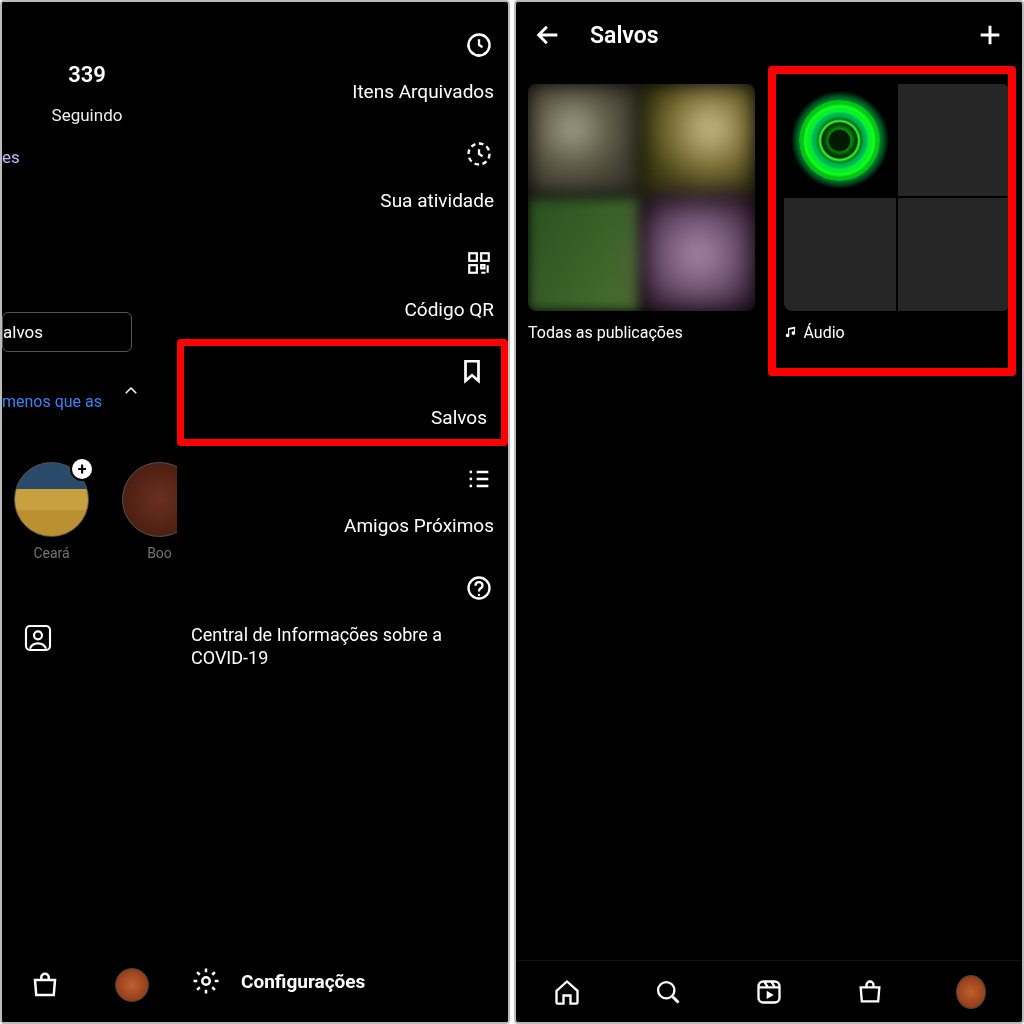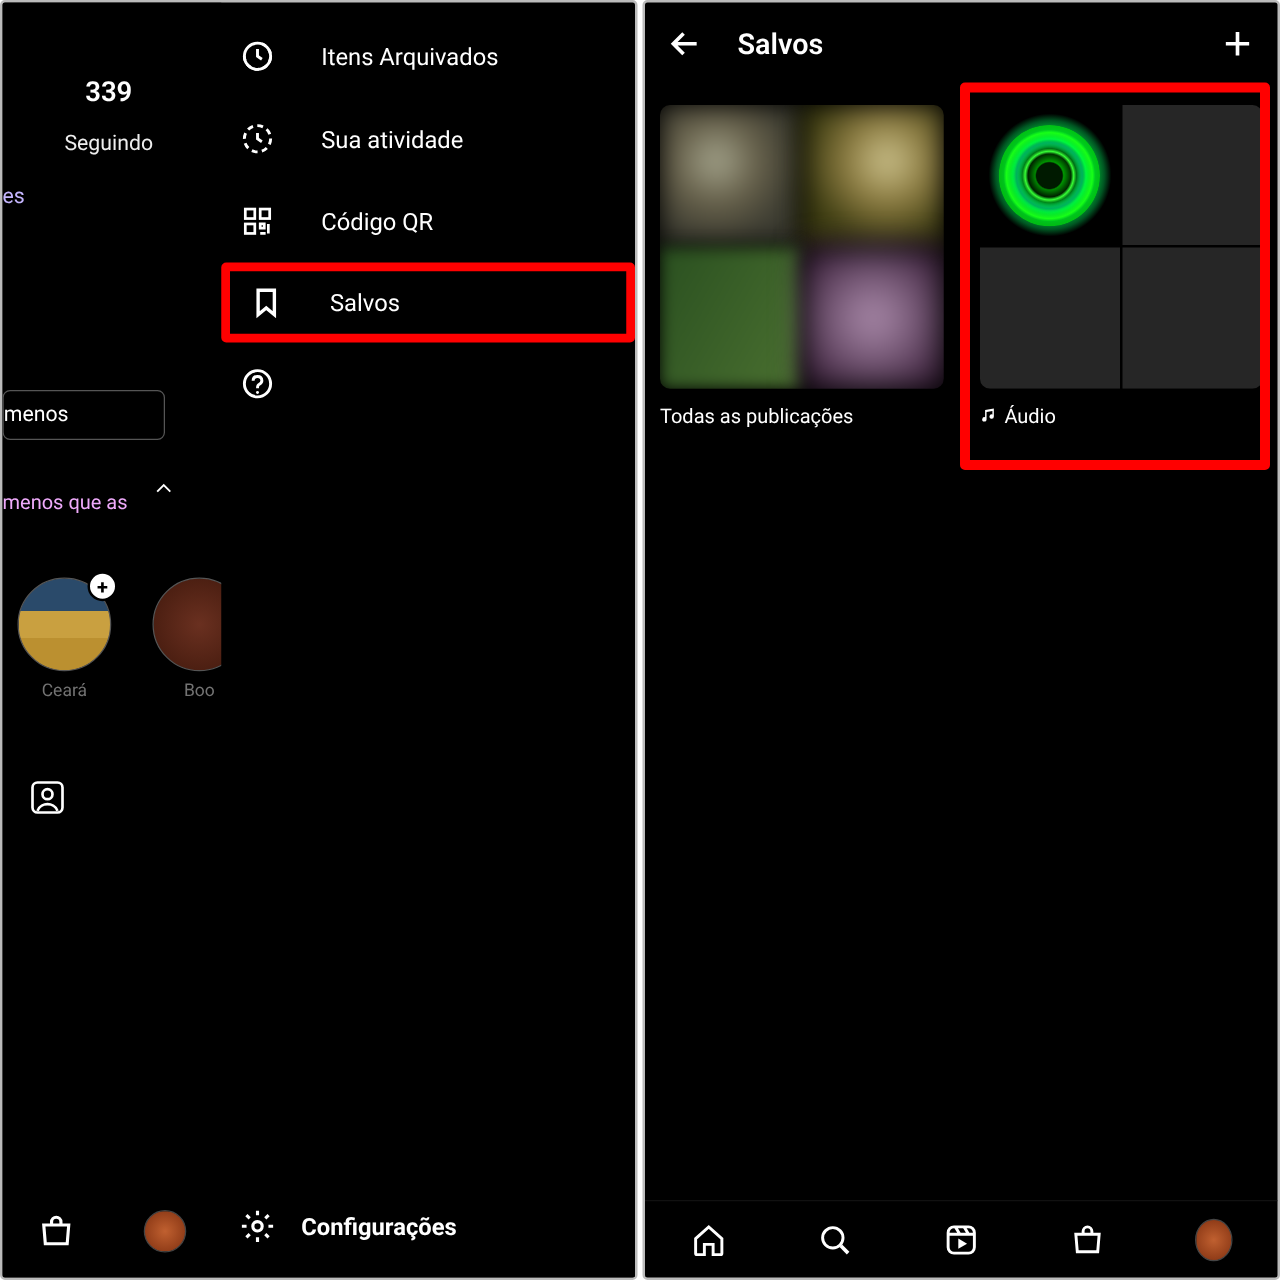--- a/index.html
+++ b/index.html
@@ -57,21 +57,21 @@
     font-size: 17px;
     display: flex;
     align-items: center;
     padding-left: 0;
   }
   .warning-text {
     position: absolute;
     left: 0;
     top: 390px;
     font-size: 16px;
-    color: #f0abfc;
+    color: #3b82f6;
   }
   .chevron-up {
     position: absolute;
     left: 120px;
     top: 380px;
     font-size: 18px;
     color: #fff;
   }
   .highlight {
     position: absolute;
@@ -111,23 +111,24 @@
   .side-menu {
     position: absolute;
     left: 175px;
     top: 10px;
     right: 0;
     bottom: 0;
     background: #000;
   }
   .menu-item {
     display: flex;
-    align-items: center;
+    align-items: flex-end;
     padding: 18px 14px;
-    gap: 36px;
+    gap: 20px;
+    flex-direction: column;
   }
   .menu-item .mlabel {
     font-size: 19px;
     color: #fff;
   }
   .menu-item.two-line .mlabel { line-height: 1.3; font-size: 18px;}
   .icon-box { width: 30px; height: 30px; display:flex; align-items:center; justify-content:center; flex:0 0 30px; }
   .highlight-red {
     border: 7px solid #f00;
     border-radius: 4px;
@@ -264,21 +265,21 @@
 <div class="panel">
   <div class="left-bg"></div>
 
   <div class="stats">
     <span class="follow-partial">es</span>
     <div class="stats-num">339</div>
     <div class="stats-label">Seguindo</div>
   </div>
 
   <div class="salvos-btn">
-    <span>menos</span>
+    <span>alvos</span>
   </div>
 
   <div class="chevron-up">
     <svg width="18" height="18" viewBox="0 0 24 24">
         <path class="stroke" d="M5 15l7-7 7 7"></path>
       </svg>
   </div>
   <div class="warning-text">menos que as</div>
 
   <div class="highlight" style="left:12px; top:460px;">
@@ -347,30 +348,42 @@
 
     <div class="menu-item highlight-red">
       <span class="icon-box">
         <svg width="26" height="26" viewBox="0 0 24 24">
             <path class="stroke-b" d="M6 3h12v18l-6-5-6 5V3z"></path>
           </svg>
       </span>
       <span class="mlabel">Salvos</span>
     </div>
 
+    <div class="menu-item">
+      <span class="icon-box">
+        <svg width="28" height="28" viewBox="0 0 24 24">
+            <circle cx="5" cy="6" r="1.2" fill="#fff"></circle>
+            <circle cx="5" cy="12" r="1.2" fill="#fff"></circle>
+            <circle cx="5" cy="18" r="1.2" fill="#fff"></circle>
+            <path class="stroke" d="M10 6h10M10 12h10M10 18h10"></path>
+          </svg>
+      </span>
+      <span class="mlabel">Amigos Próximos</span>
+    </div>
 
 
     <div class="menu-item two-line">
       <span class="icon-box">
         <svg width="28" height="28" viewBox="0 0 24 24">
             <circle cx="12" cy="12" r="9" class="stroke"></circle>
             <path class="stroke" d="M9 10c0-2 1.3-3 3-3s3 1 3 3c0 1.5-1 2-2 2.5S12 14 12 15"></path>
             <circle cx="12" cy="18" r="1" fill="#fff"></circle>
           </svg>
       </span>
+      <span class="mlabel">Central de Informações sobre a COVID-19</span>
     </div>
   </div>
 
   <div class="settings-row">
     <span class="icon-box">
       <svg width="30" height="30" viewBox="0 0 24 24">
           <circle cx="12" cy="12" r="3" class="stroke"></circle>
           <path class="stroke" d="M12 2v3M12 19v3M2 12h3M19 12h3M4.9 4.9l2.1 2.1M17 17l2.1 2.1M4.9 19.1L7 17M17 7l2.1-2.1"></path>
         </svg>
     </span>

